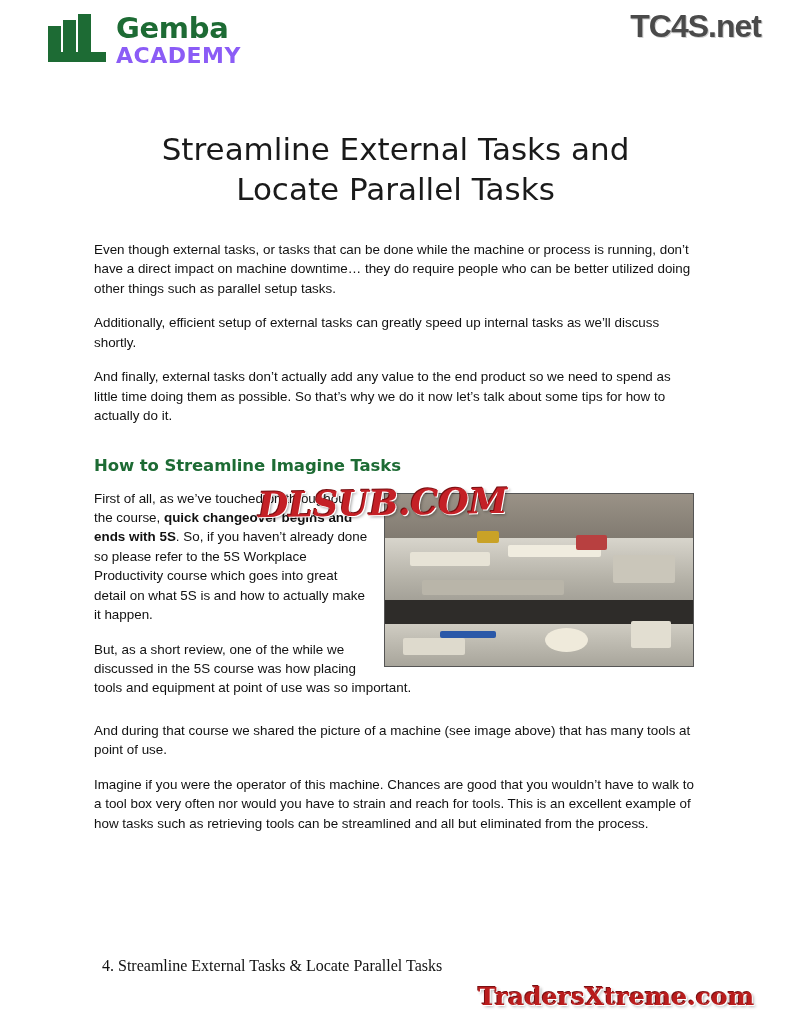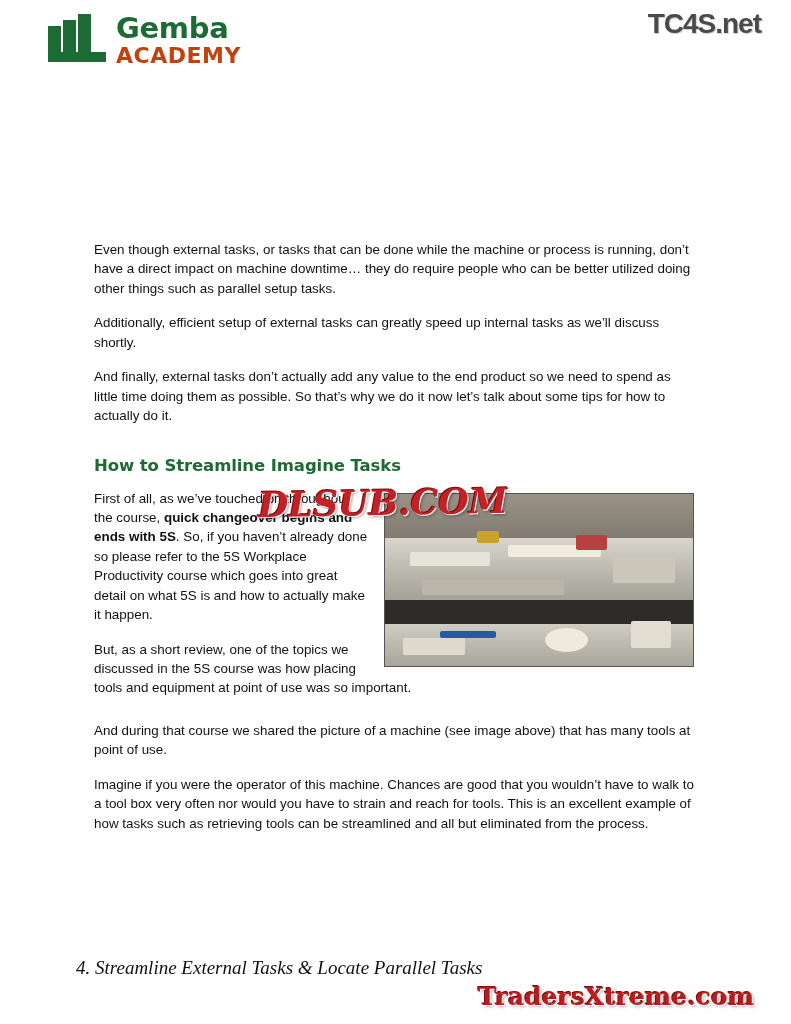--- a/index.html
+++ b/index.html
@@ -68,32 +68,32 @@
     font-family: "DejaVu Sans", sans-serif;
     font-weight: bold;
     font-size: 29px;
     color: #1d6b34;
     letter-spacing: -0.3px;
   }
   .logo-text .l2 {
     font-family: "DejaVu Sans", sans-serif;
     font-weight: bold;
     font-size: 22px;
-    color: #c2410c;
+    color: #8b5cf6;
     letter-spacing: 0.5px;
     margin-top: 2px;
   }
 
   .site-badge {
     position: absolute;
     right: 30px;
     top: 8px;
     font-family: "Liberation Sans", sans-serif;
     font-weight: bold;
-    font-size: 28px;
+    font-size: 32px;
     color: #4a4a4a;
     letter-spacing: -1px;
     text-shadow: 1px 1px 0 #cfcfcf;
   }
 
   
   .doc-title {
     position: absolute;
     top: 130px;
     left: 0;
@@ -210,26 +210,25 @@
     text-shadow:
        1px 1px 0 #ffffff,
       -1px -1px 0 #7a0f12,
        2px 2px 3px rgba(0,0,0,0.3);
     white-space: nowrap;
     pointer-events: none;
   }
 
   .footer {
     position: absolute;
-    left: 76px;
+    left: 102px;
     top: 957px;
     font-family: "Liberation Serif", serif;
-    font-size: 19px;
+    font-size: 16px;
     color: #111111;
-    font-style: italic;
   }
 
   .clearfix::after { content:""; display:block; clear:both; }
 </style>
 </head>
 <body>
 
 <div class="page">
 
   <div class="header">
@@ -241,20 +240,24 @@
         <div class="base"></div>
       </div>
       <div class="logo-text">
         <div class="l1">Gemba</div>
         <div class="l2">ACADEMY</div>
       </div>
     </div>
     <div class="site-badge">TC4S.net</div>
   </div>
 
+  <div class="doc-title">
+    <div>Streamline External Tasks and</div>
+    <div>Locate Parallel Tasks</div>
+  </div>
 
   <div class="content">
 
     <p class="body">Even though external tasks, or tasks that can be done while the machine or process is running, don’t have a direct impact on machine downtime… they do require people who can be better utilized doing other things such as parallel setup tasks.</p>
     <p class="body">Additionally, efficient setup of external tasks can greatly speed up internal tasks as we’ll discuss shortly.</p>
     <p class="body">And finally, external tasks don’t actually add any value to the end product so we need to spend as little time doing them as possible.  So that’s why we do it now let’s talk about some tips for how to actually do it.</p>
 
     <h2 class="section second">How to Streamline Imagine Tasks</h2>
 
     <div class="wrap-region clearfix">
@@ -270,21 +273,21 @@
         <div class="part p5"></div>
         <div class="part p6"></div>
         <div class="part p7"></div>
         <div class="part p8"></div>
         <div class="part p9"></div>
         <div class="part p10"></div>
       </div>
 
       <p class="body"><span>First of all, as we’ve touched on throughout the course, </span><b>quick changeover begins and ends with 5S</b><span>.  So, if you haven’t already done so please refer to the 5S Workplace Productivity course which goes into great detail on what 5S is and how to actually make it happen.</span></p>
 
-      <p class="body">But, as a short review, one of the topics we discussed in the 5S course was how placing tools and equipment at point of use was so important.</p>
+      <p class="body">But, as a short review, one of the while we discussed in the 5S course was how placing tools and equipment at point of use was so important.</p>
     </div>
 
     <p class="body">And during that course we shared the picture of a machine (see image above) that has many tools at point of use.</p>
     <p class="body">Imagine if you were the operator of this machine.  Chances are good that you wouldn’t have to walk to a tool box very often nor would you have to strain and reach for tools.  This is an excellent example of how tasks such as retrieving tools can be streamlined and all but eliminated from the process.</p>
   </div>
 
   <div class="wm-dlsub">DLSUB.COM</div>
   <div class="wm-tx">TradersXtreme.com</div>
 
   <div class="footer">4. Streamline External Tasks &amp; Locate Parallel Tasks</div>

